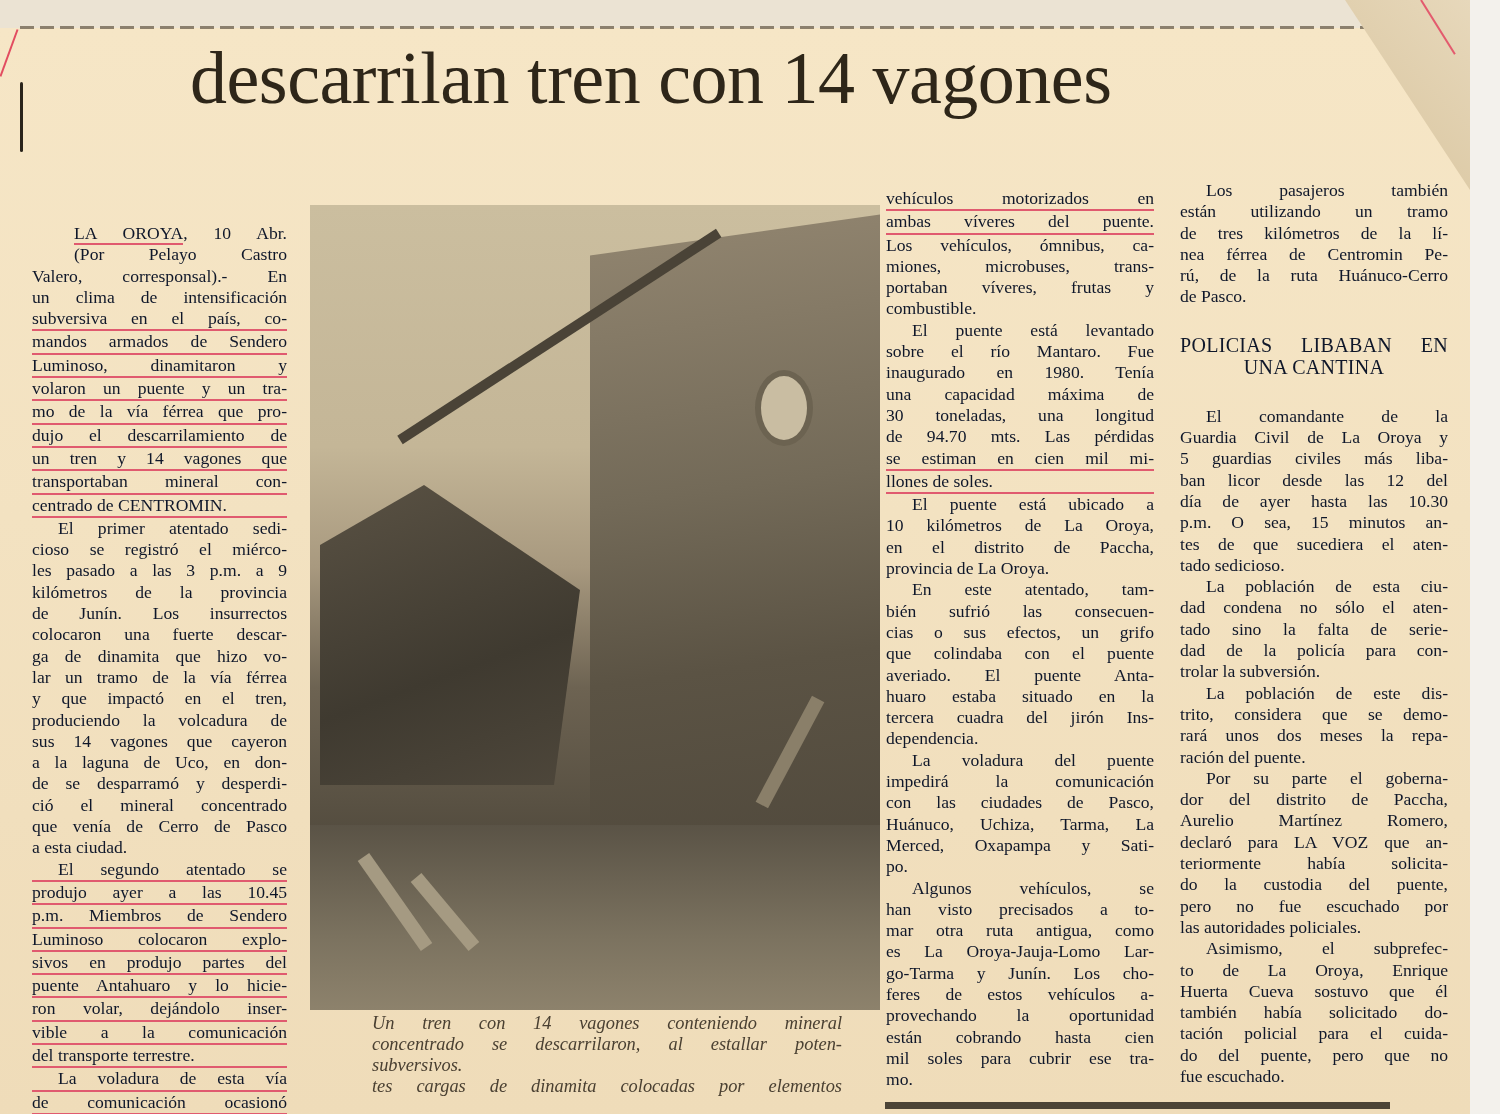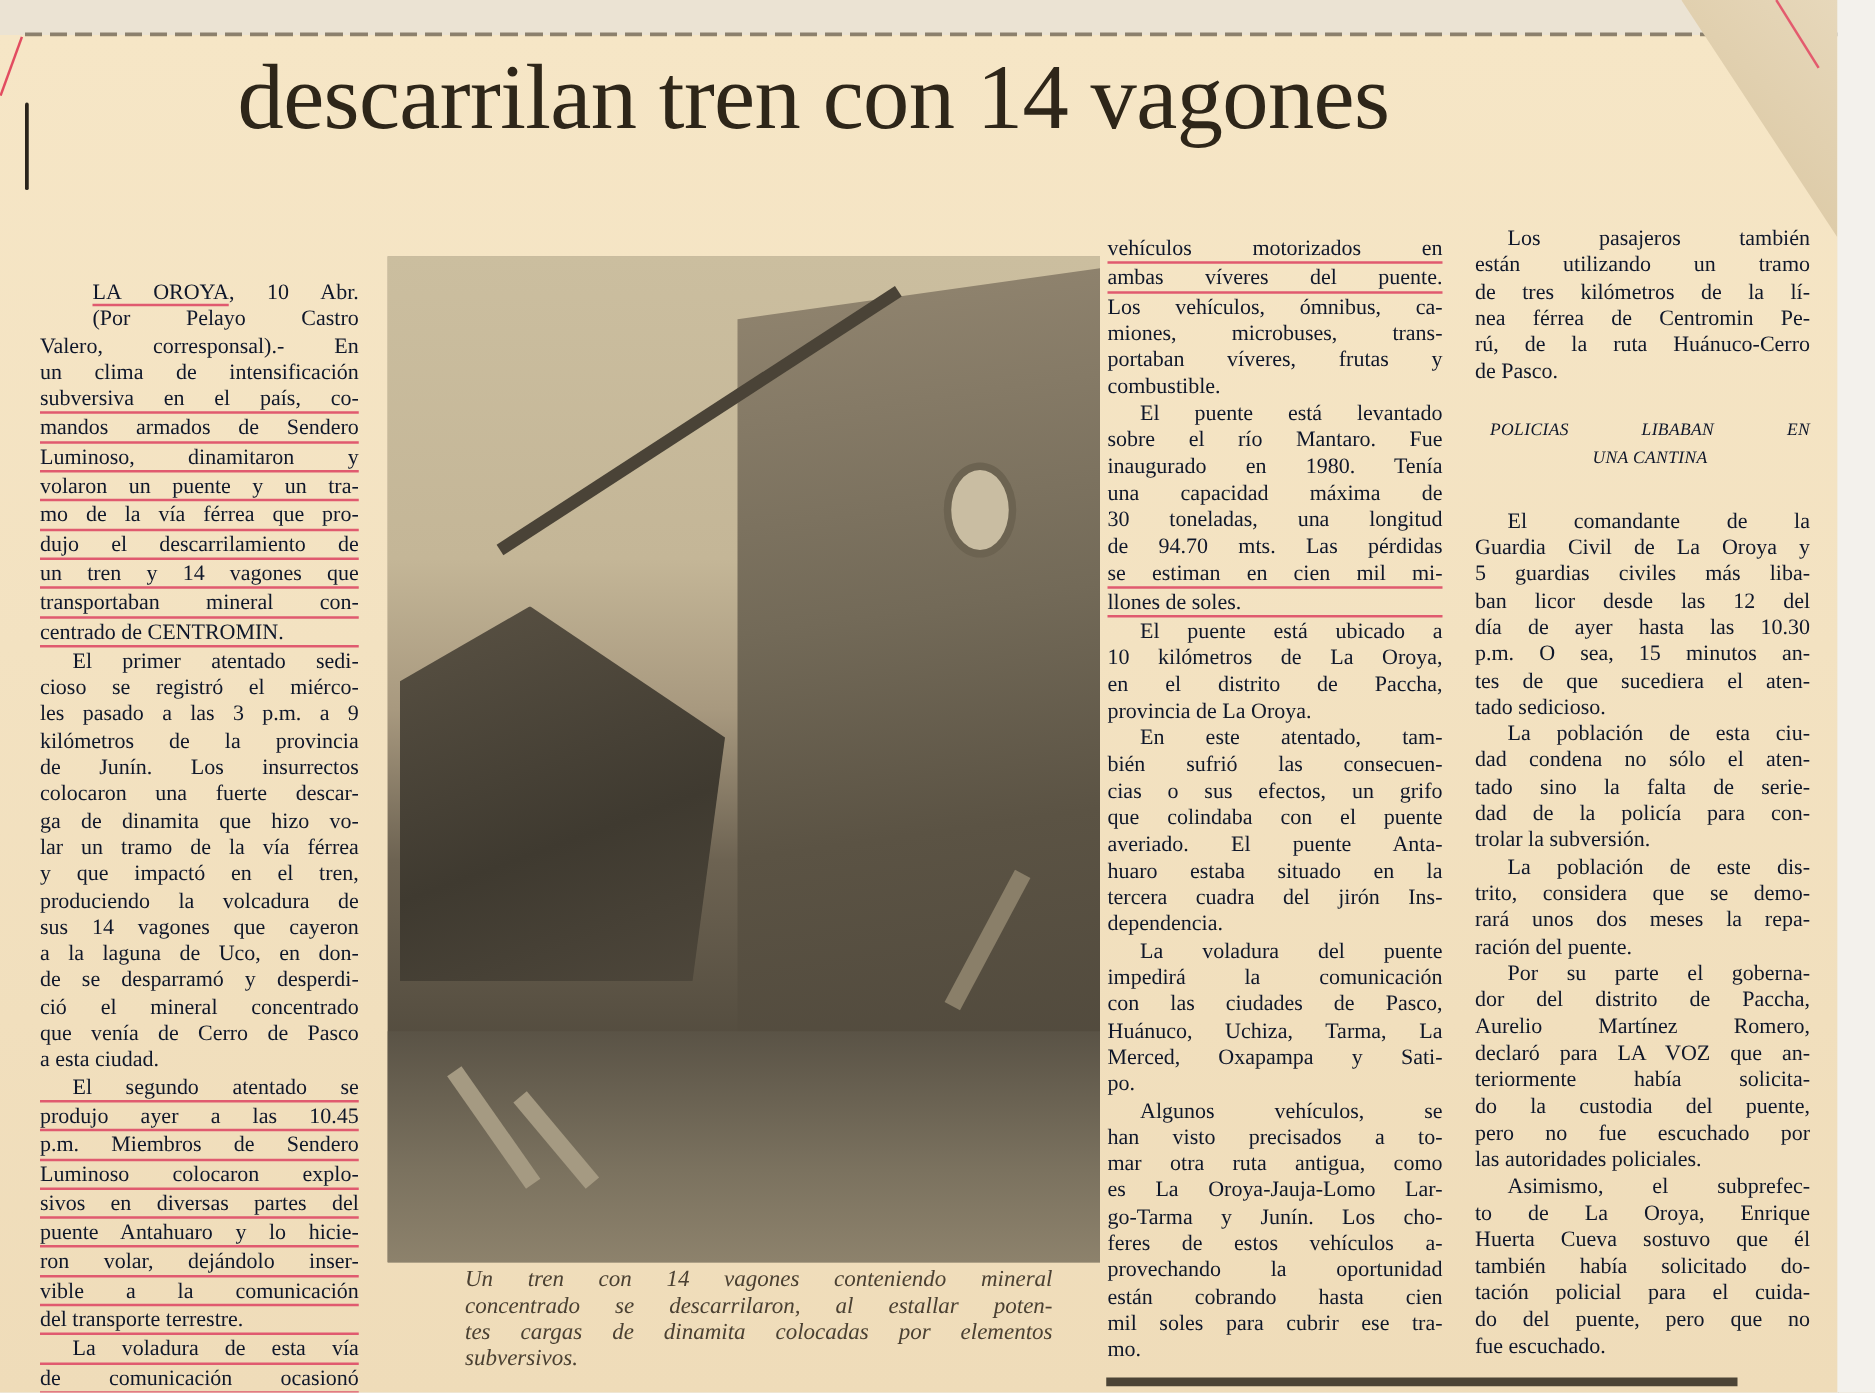--- a/index.html
+++ b/index.html
@@ -31,21 +31,21 @@
     .col { position: absolute; font-size: 17.6px; line-height: 21.3px; text-align: justify; hyphens: manual; color: #0f172a; }
     .col .line { display: block; text-align: justify; text-align-last: justify; text-indent: 0; white-space: nowrap; }
     .col .line.last { text-align-last: left; }
 
     .col-1 { left: 32px; top: 223px; width: 255px; }
     .col-3 { left: 886px; top: 188px; width: 268px; }
     .col-4 { left: 1180px; top: 180px; width: 268px; }
 
     .u { border-bottom: 2px solid #e05a6f; padding-bottom: 0px; }
 
-    .subhead { text-align: center; font-size: 14px; line-height: 22px; margin: 26px 0 28px 12px; letter-spacing: 0.3px; font-style: italic; }
+    .subhead { text-align: center; font-size: 20px; line-height: 22px; margin: 26px 0 28px 0; letter-spacing: 0.3px; }
     .subhead .line { text-align: center; text-align-last: center; }
 
     .photo {
       position: absolute; left: 310px; top: 205px; width: 570px; height: 805px; overflow: hidden;
       background: #b9ab92;
     }
     .photo .sky { position: absolute; left: 0; top: 0; width: 100%; height: 100%;
       background: linear-gradient(180deg, #cbbe9f 0%, #c4b697 30%, #a8997f 45%, #6d6352 60%, #514a3d 80%, #6a604f 100%); }
     .photo .car-body { position: absolute; left: 280px; top: 30px; width: 290px; height: 720px; background: linear-gradient(180deg, #8e826d 0%, #736a58 35%, #5b5344 60%, #4d463a 100%); transform: skewY(-8deg); }
     .photo .boom { position: absolute; left: 90px; top: 230px; width: 380px; height: 10px; background: #4a4337; transform: rotate(-33deg); transform-origin: left; }
@@ -108,21 +108,21 @@
   <span class="line">sus 14 vagones que cayeron</span>
   <span class="line">a la laguna de Uco, en don-</span>
   <span class="line">de se desparramó y desperdi-</span>
   <span class="line">ció el mineral concentrado</span>
   <span class="line">que venía de Cerro de Pasco</span>
   <span class="line last">a esta ciudad.</span>
   <span class="line u" style="padding-left:26px;">El segundo atentado se</span>
   <span class="line u">produjo ayer a las 10.45</span>
   <span class="line u">p.m. Miembros de Sendero</span>
   <span class="line u">Luminoso colocaron explo-</span>
-  <span class="line u">sivos en diversas partes del</span>
+  <span class="line u">sivos en produjo partes del</span>
   <span class="line u">puente Antahuaro y lo hicie-</span>
   <span class="line u">ron volar, dejándolo inser-</span>
   <span class="line u">vible a la comunicación</span>
   <span class="line last u">del transporte terrestre.</span>
   <span class="line u" style="padding-left:26px;">La voladura de esta vía</span>
   <span class="line u">de comunicación ocasionó</span>
 
 </div>
 
 <div class="photo">
@@ -133,22 +133,22 @@
   <div class="wreck"></div>
   <div class="ground"></div>
   <div class="plank" style="left:30px;top:690px;width:110px;transform:rotate(55deg);"></div>
   <div class="plank" style="left:90px;top:700px;width:90px;transform:rotate(50deg);"></div>
   <div class="plank" style="left:420px;top:540px;width:120px;transform:rotate(-62deg);background:#8a7f69;"></div>
 </div>
 
 <div class="caption">
   <span class="line">Un tren con 14 vagones conteniendo mineral</span>
   <span class="line">concentrado se descarrilaron, al estallar poten-</span>
+  <span class="line last">subversivos.</span>
   <span class="line">tes cargas de dinamita colocadas por elementos</span>
-  <span class="line last">subversivos.</span>
 </div>
 
 <div class="col col-3">
   <span class="line u">vehículos motorizados en</span>
   <span class="line u">ambas víveres del puente.</span>
   <span class="line">Los vehículos, ómnibus, ca-</span>
   <span class="line">miones, microbuses, trans-</span>
   <span class="line">portaban víveres, frutas y</span>
   <span class="line last">combustible.</span>
   <span class="line" style="padding-left:26px;">El puente está levantado</span>

